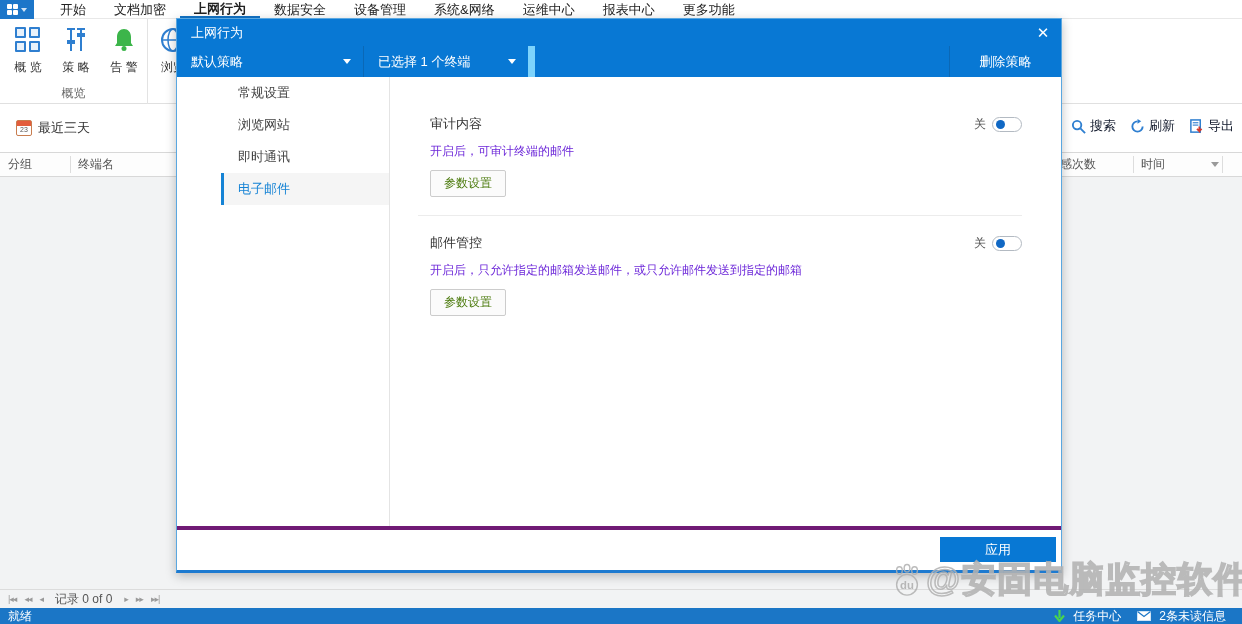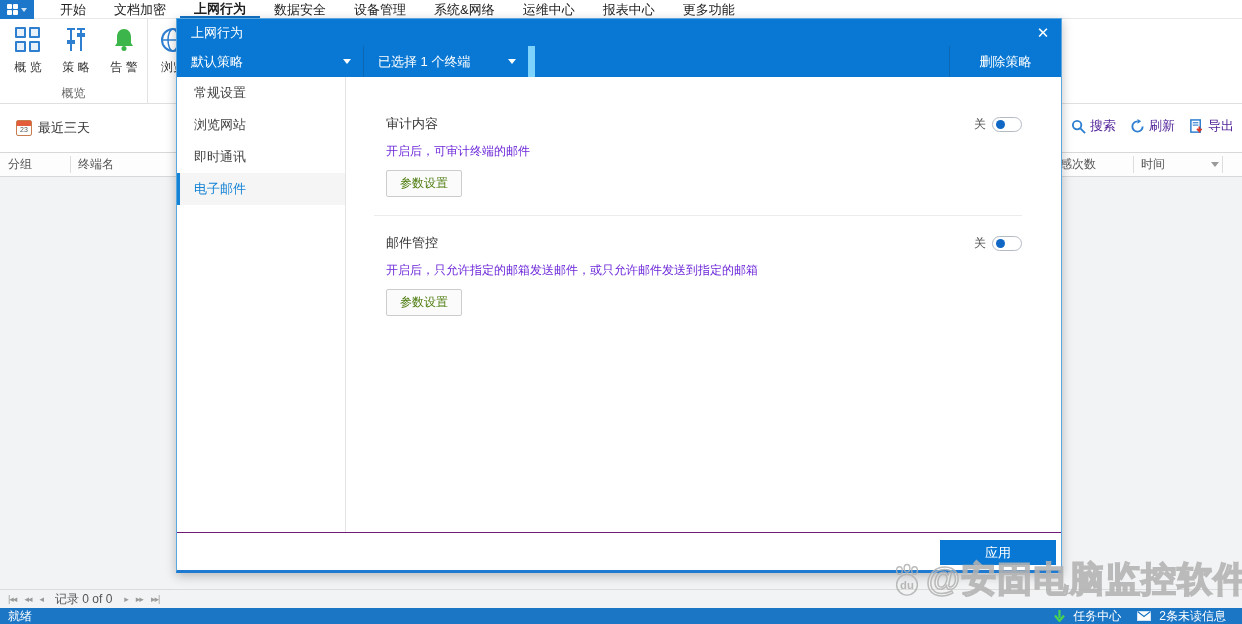--- a/index.html
+++ b/index.html
@@ -28,21 +28,21 @@
   .ovicon i { border:2px solid #2f7fd0; background:#e9f2fb; border-radius:1px; }
 
   
   .filterbar { position:absolute; left:0; top:104px; width:1242px; height:48px; background:#fff; }
   .datefilter { position:absolute; left:16px; top:15px; display:flex; align-items:center; gap:6px; cursor:pointer; }
   .calicon { width:16px; height:16px; border:1px solid #c87d4f; border-radius:2px; background:#fff; position:relative; }
   .calicon .caltop { position:absolute; top:0; left:0; right:0; height:5px; background:#e35d3c; }
   .calicon .calnum { position:absolute; top:5px; left:0; right:0; text-align:center; font-size:7px; color:#555; }
   .datefilter .txt { font-size:13px; color:#333; }
   .rightactions { position:absolute; right:8px; top:13px; display:flex; gap:14px; }
-  .ract { display:flex; align-items:center; gap:4px; font-size:13px; color:#4c1d95; cursor:pointer; }
+  .ract { display:flex; align-items:center; gap:4px; font-size:13px; color:#0f172a; cursor:pointer; }
 
   
   .thead { position:absolute; left:0; top:152px; width:1242px; height:25px; background:#fdfdfd; border-top:1px solid #d8d8d8; border-bottom:1px solid #d8d8d8; }
   .th { position:absolute; top:0; height:100%; display:flex; align-items:center; font-size:12px; color:#555; padding-left:8px; cursor:pointer; }
   .thdiv { position:absolute; top:3px; bottom:3px; width:1px; background:#ddd; }
   .th .sortcaret { width:0; height:0; border-left:4px solid transparent; border-right:4px solid transparent; border-top:5px solid #9a9a9a; margin-left:46px; }
 
   .mainarea { position:absolute; left:0; top:177px; width:1242px; height:412px; background:#f2f3f4; }
 
   
@@ -62,35 +62,35 @@
   .dlg-title .spring { flex:1; }
   .dlg-close { width:36px; height:100%; display:flex; align-items:center; justify-content:center; font-size:15px; cursor:pointer; color:#fff; }
   .dlg-selrow { height:31px; background:#0878d4; display:flex; align-items:stretch; }
   .sel { display:flex; align-items:center; color:#fff; font-size:13px; padding:0 12px 0 14px; cursor:pointer; }
   .sel .spring { flex:1; }
   .selcaret { width:0; height:0; border-left:4px solid transparent; border-right:4px solid transparent; border-top:5px solid #fff; }
   .sel1 { width:187px; border-right:1px solid #0a68b6; }
   .sel2 { width:171px; border-right:7px solid #7dd3fc; }
   .selspring { flex:1; }
   .dlg-delete { width:112px; border-left:1px solid #0a68b6; display:flex; align-items:center; justify-content:center; color:#fff; font-size:13px; cursor:pointer; }
-  .dlg-body { flex:1; display:flex; overflow:hidden; }
+  .dlg-body { flex:1; display:flex; overflow:hidden;padding-left:44px; }
   .dlg-nav { width:169px; border-right:1px solid #e4e4e4; padding-top:0; }
   .navitem { height:32px; line-height:32px; padding-left:14px; font-size:13px; color:#444; cursor:pointer; border-left:3px solid transparent; }
   .navitem.active { background:#f5f5f5; color:#1583d5; border-left:3px solid #1583d5; }
   .dlg-content { flex:1; padding:38px 39px 0 40px; }
   .secrow { display:flex; align-items:center; justify-content:space-between; }
   .sectitle { font-size:13px; color:#333; }
   .togglegrp { display:flex; align-items:center; gap:6px; }
   .toglabel { font-size:12px; color:#555; }
   .switch { width:30px; height:15px; border:1px solid #b3bac2; border-radius:8px; background:#fff; position:relative; cursor:pointer; }
   .switch .knob { position:absolute; left:3px; top:2px; width:9px; height:9px; border-radius:50%; background:#1068c4; }
   .secdesc { font-size:12px; color:#6d28d9; margin-top:10px; }
   .parambtn { margin-top:10px; display:inline-block; font-size:12px; color:#4d7c0f; background:#fbfbfb; border:1px solid #ccc; border-radius:2px; padding:4px 13px; cursor:pointer; }
   .secdivider { border-top:1px solid #ececec; margin:18px 0 18px -12px; }
-  .dlg-footer { height:38px; border-top:1px solid #701a75; position:relative; }
+  .dlg-footer { height:44px; border-top:4px solid #701a75; position:relative; }
   .applybtn { position:absolute; right:5px; top:7px; width:116px; height:25px; background:#0878d4; color:#fff; font-size:13px; border:none; display:flex; align-items:center; justify-content:center; cursor:pointer; }
 
   
   .watermark { position:absolute; left:890px; top:556px; display:flex; align-items:center; gap:2px; z-index:50; pointer-events:none; }
   .wm-text { font-size:35px; font-weight:bold; letter-spacing:1px; color:rgba(255,255,255,0.25); -webkit-text-stroke:1.5px rgba(175,175,175,0.85); white-space:nowrap; }
   .wm-badge { width:34px; height:34px; position:relative; flex:0 0 auto; }
 </style>
 </head>
 <body>
 

